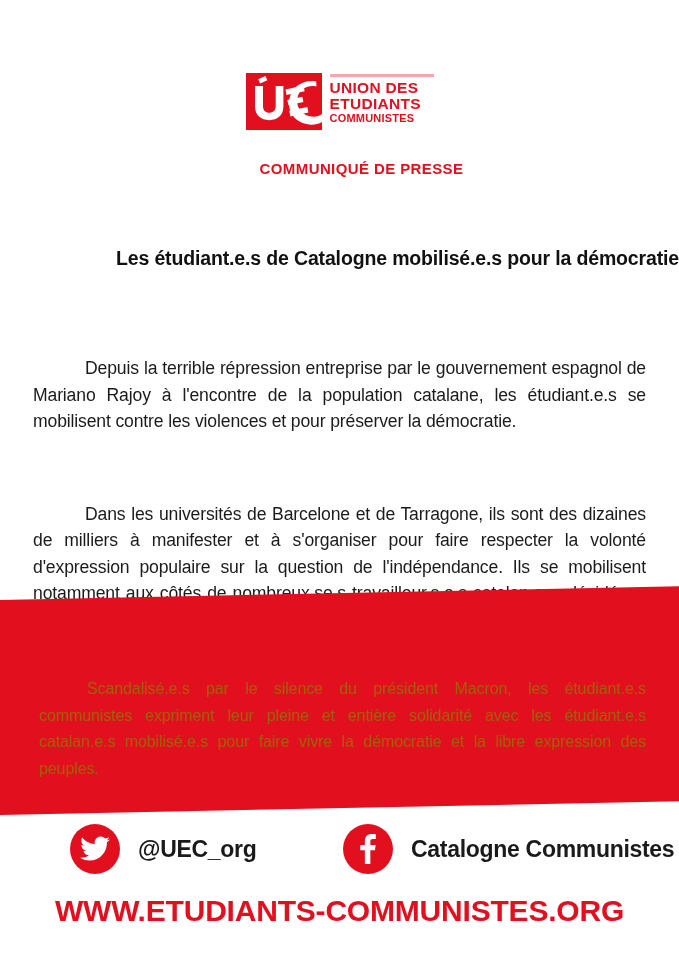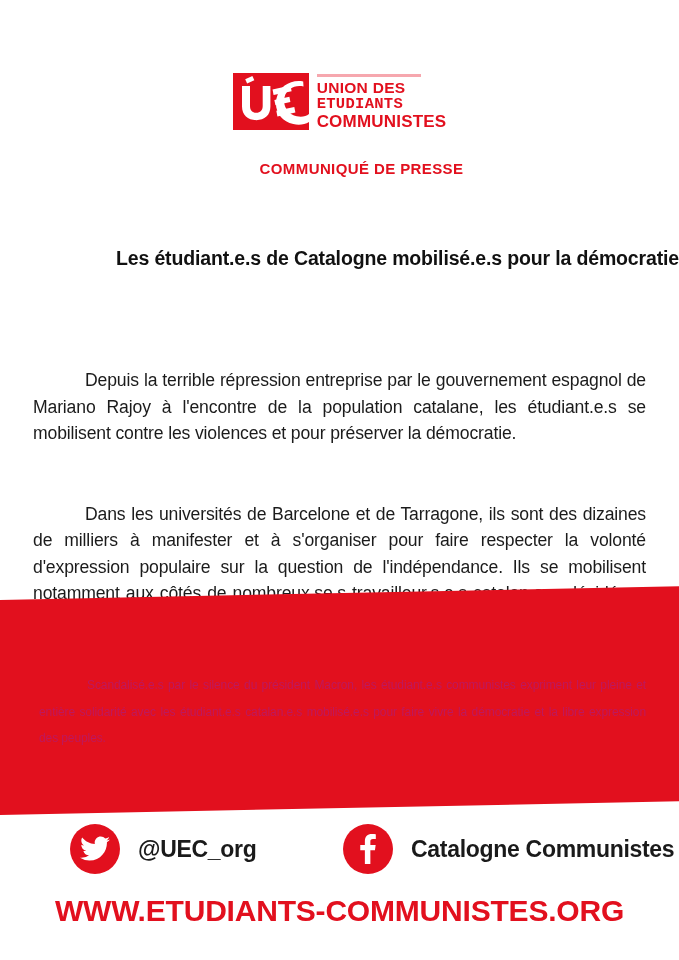--- a/index.html
+++ b/index.html
@@ -59,22 +59,22 @@
     margin-bottom: 3px;
   }
   .logo-line {
     color: #E2101E;
     font-weight: bold;
     letter-spacing: 0.3px;
     line-height: 1.06;
     white-space: nowrap;
   }
   .logo-line.l1 { font-size: 15.5px; }
-  .logo-line.l2 { font-size: 15.5px; font-family: Liberation Mono, monospace; }
-  .logo-line.l3 { font-size: 17px; letter-spacing: 0.2px; }
+  .logo-line.l2 { font-size: 15.5px; }
+  .logo-line.l3 { font-size: 11px; letter-spacing: 0.2px; }
 
   
   .kicker {
     position: absolute;
     top: 160px;
     left: 0;
     width: 679px;
     text-align: center;
     color: #E2101E;
     font-size: 15px;
@@ -101,41 +101,41 @@
     position: absolute;
     left: 33px;
     width: 613px;
     color: #1b1b1b;
     font-size: 17.6px;
     line-height: 26.5px;
     text-align: justify;
     text-indent: 52px;
     letter-spacing: -0.15px;
   }
-  .para.p1 { top: 322px; margin-top: 45px; }
+  .para.p1 { top: 310px; margin-top: 45px; }
   .para.p2 { top: 483px; }
 
   
   .band {
     position: absolute;
     left: -6px;
     top: 600px;
     width: 692px;
     height: 215px;
     background: #E2101E;
     transform: rotate(-1.15deg);
     transform-origin: 0 0;
   }
   .band-text {
     position: absolute;
     left: 39px;
     top: 660px;
     width: 607px;
-    color: #be185d;
-    font-size: 12px;
+    color: #a16207;
+    font-size: 16px;
     line-height: 26.5px;
     text-align: justify;
     text-indent: 48px;
     letter-spacing: -0.1px;
   }
 
   
   .social-row {
     position: absolute;
     top: 824px;

